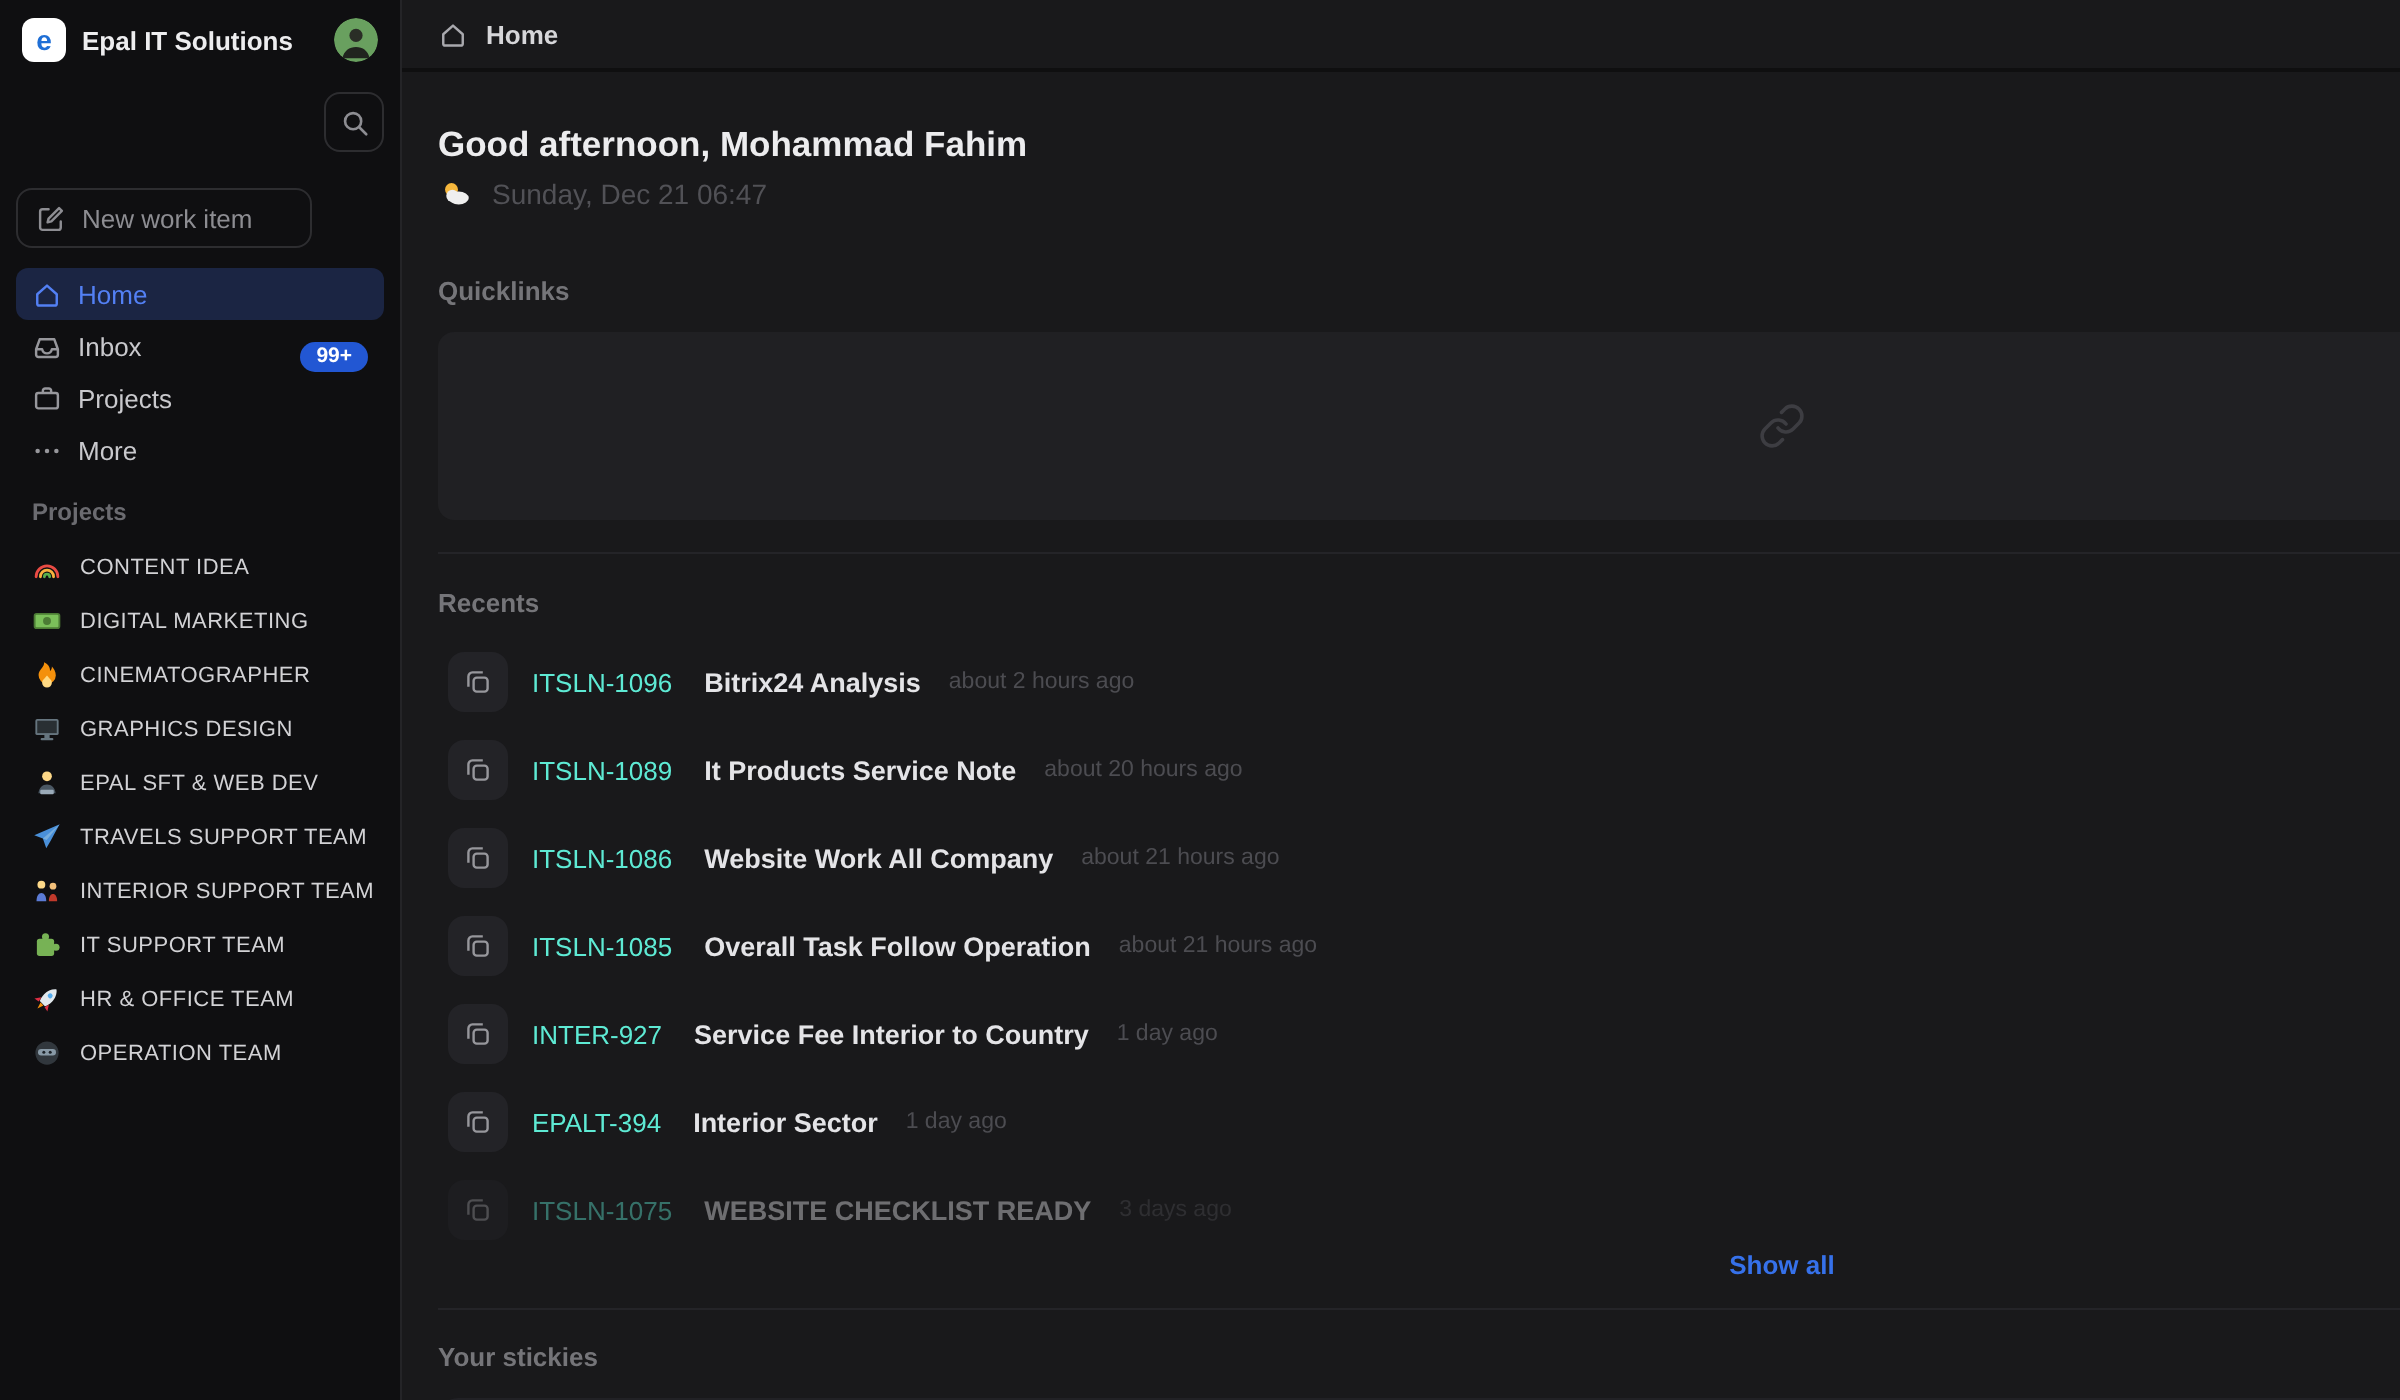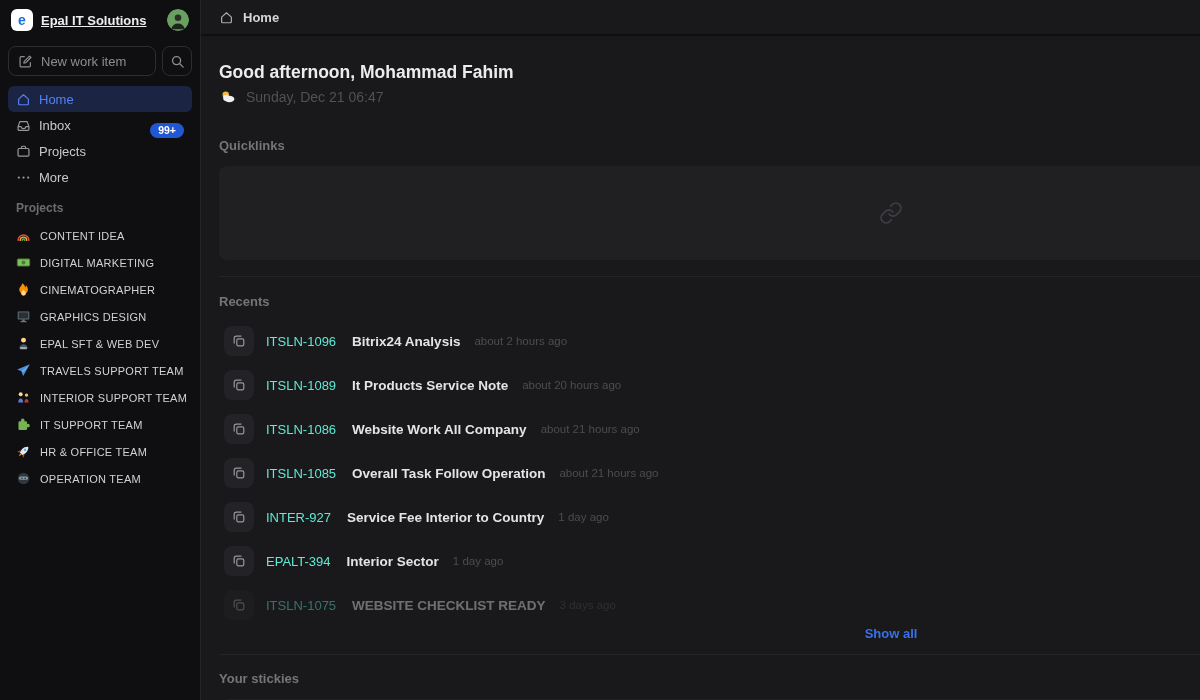--- a/index.html
+++ b/index.html
@@ -7,25 +7,25 @@
   *{box-sizing:border-box;}
   .icon{display:inline-flex;align-items:center;justify-content:center;}
   .icon svg{width:100%;height:100%;display:block;}
 
   
   .sidebar{position:absolute;left:0;top:0;width:201px;height:700px;background:#0f0f11;
     border-right:1px solid #242427;padding:0 8px;}
   .ws-row{display:flex;align-items:center;gap:8px;height:36px;padding:0 3px;margin-top:2px;}
   .ws-logo{width:22px;height:22px;border-radius:6px;background:#ffffff;display:flex;align-items:center;
     justify-content:center;color:#1f6fd6;font-weight:700;font-size:14px;flex:0 0 auto;}
-  .ws-name{flex:1;color:#ededef;font-size:13px;font-weight:700;white-space:nowrap;overflow:hidden;text-decoration:underline;}
+  .ws-name{flex:1;color:#ededef;font-size:13px;font-weight:700;white-space:nowrap;overflow:hidden;}
   .ws-avatar{width:22px;height:22px;border-radius:50%;overflow:hidden;flex:0 0 auto;}
   .newitem-row{display:flex;gap:6px;margin:8px 0 10px;}
   .newitem-btn{flex:1;height:30px;border:1px solid #2d2d30;border-radius:8px;display:flex;align-items:center;
-    gap:8px;padding:0 9px;color:#8d8d92;font-size:13px;background:transparent;cursor:pointer;}
+    gap:8px;padding:0 9px;color:#8d8d92;font-size:13px;background:transparent;cursor:pointer;margin-top:48px;}
   .newitem-btn .icon,.search-btn .icon{width:15px;height:15px;color:#8d8d92;}
   .search-btn{width:30px;height:30px;border:1px solid #2d2d30;border-radius:8px;display:flex;
     align-items:center;justify-content:center;background:transparent;cursor:pointer;flex:0 0 auto;}
   .nav-item{display:flex;align-items:center;gap:8px;height:26px;padding:0 8px;border-radius:6px;
     color:#c9c9cd;font-size:13px;cursor:pointer;}
   .nav-item .icon{width:15px;height:15px;color:#97979c;flex:0 0 auto;}
   .nav-item.active{background:#1b2543;color:#5380f4;}
   .nav-item.active .icon{color:#5380f4;}
   .badge{margin-left:auto;background:#2257d3;color:#fff;font-size:10.5px;font-weight:700;
     padding:2.5px 8px;border-radius:10px;line-height:1;margin-top:11px;}

